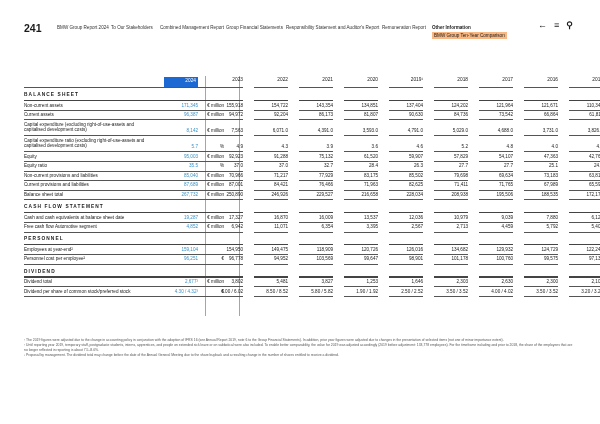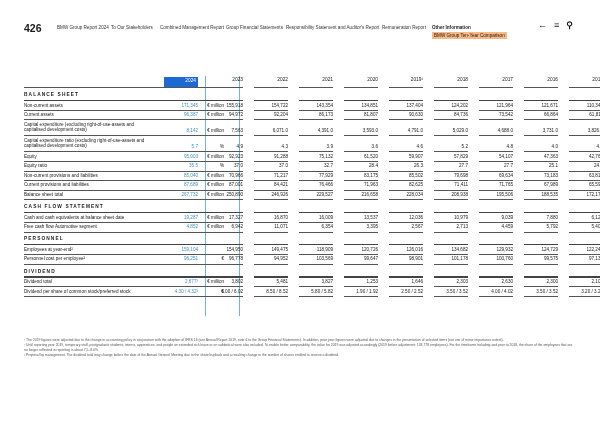--- a/index.html
+++ b/index.html
@@ -30,21 +30,21 @@
   .section { position: relative; height: 11px; font-size: 4.8px; font-weight: bold; letter-spacing: 1.1px; }
   .year-active { background: #1c69d4; color: #fff; padding: 1px 2px; }
   .blue { color: #3a8fc4; }
 
   .footnotes { position: absolute; left: 24px; top: 338px; width: 552px; font-size: 3.4px; color: #555; line-height: 5px; }
 </style>
 </head>
 <body>
 
 <div class="topnav">
-  <span class="page-num">426</span>
+  <span class="page-num">241</span>
   <span class="nav-link" style="left:57px">BMW Group Report 2024</span>
   <span class="nav-link" style="left:111px">To Our Stakeholders</span>
   <span class="nav-link" style="left:160px">Combined Management Report</span>
   <span class="nav-link" style="left:226px">Group Financial Statements</span>
   <span class="nav-link" style="left:286px">Responsibility Statement and Auditor's Report</span>
   <span class="nav-link" style="left:382px">Remuneration Report</span>
   <span class="nav-link active" style="left:432px">Other Information</span>
 </div>
 <span class="nav-sub">BMW Group Ten-Year Comparison</span>
 <div class="nav-icons">

